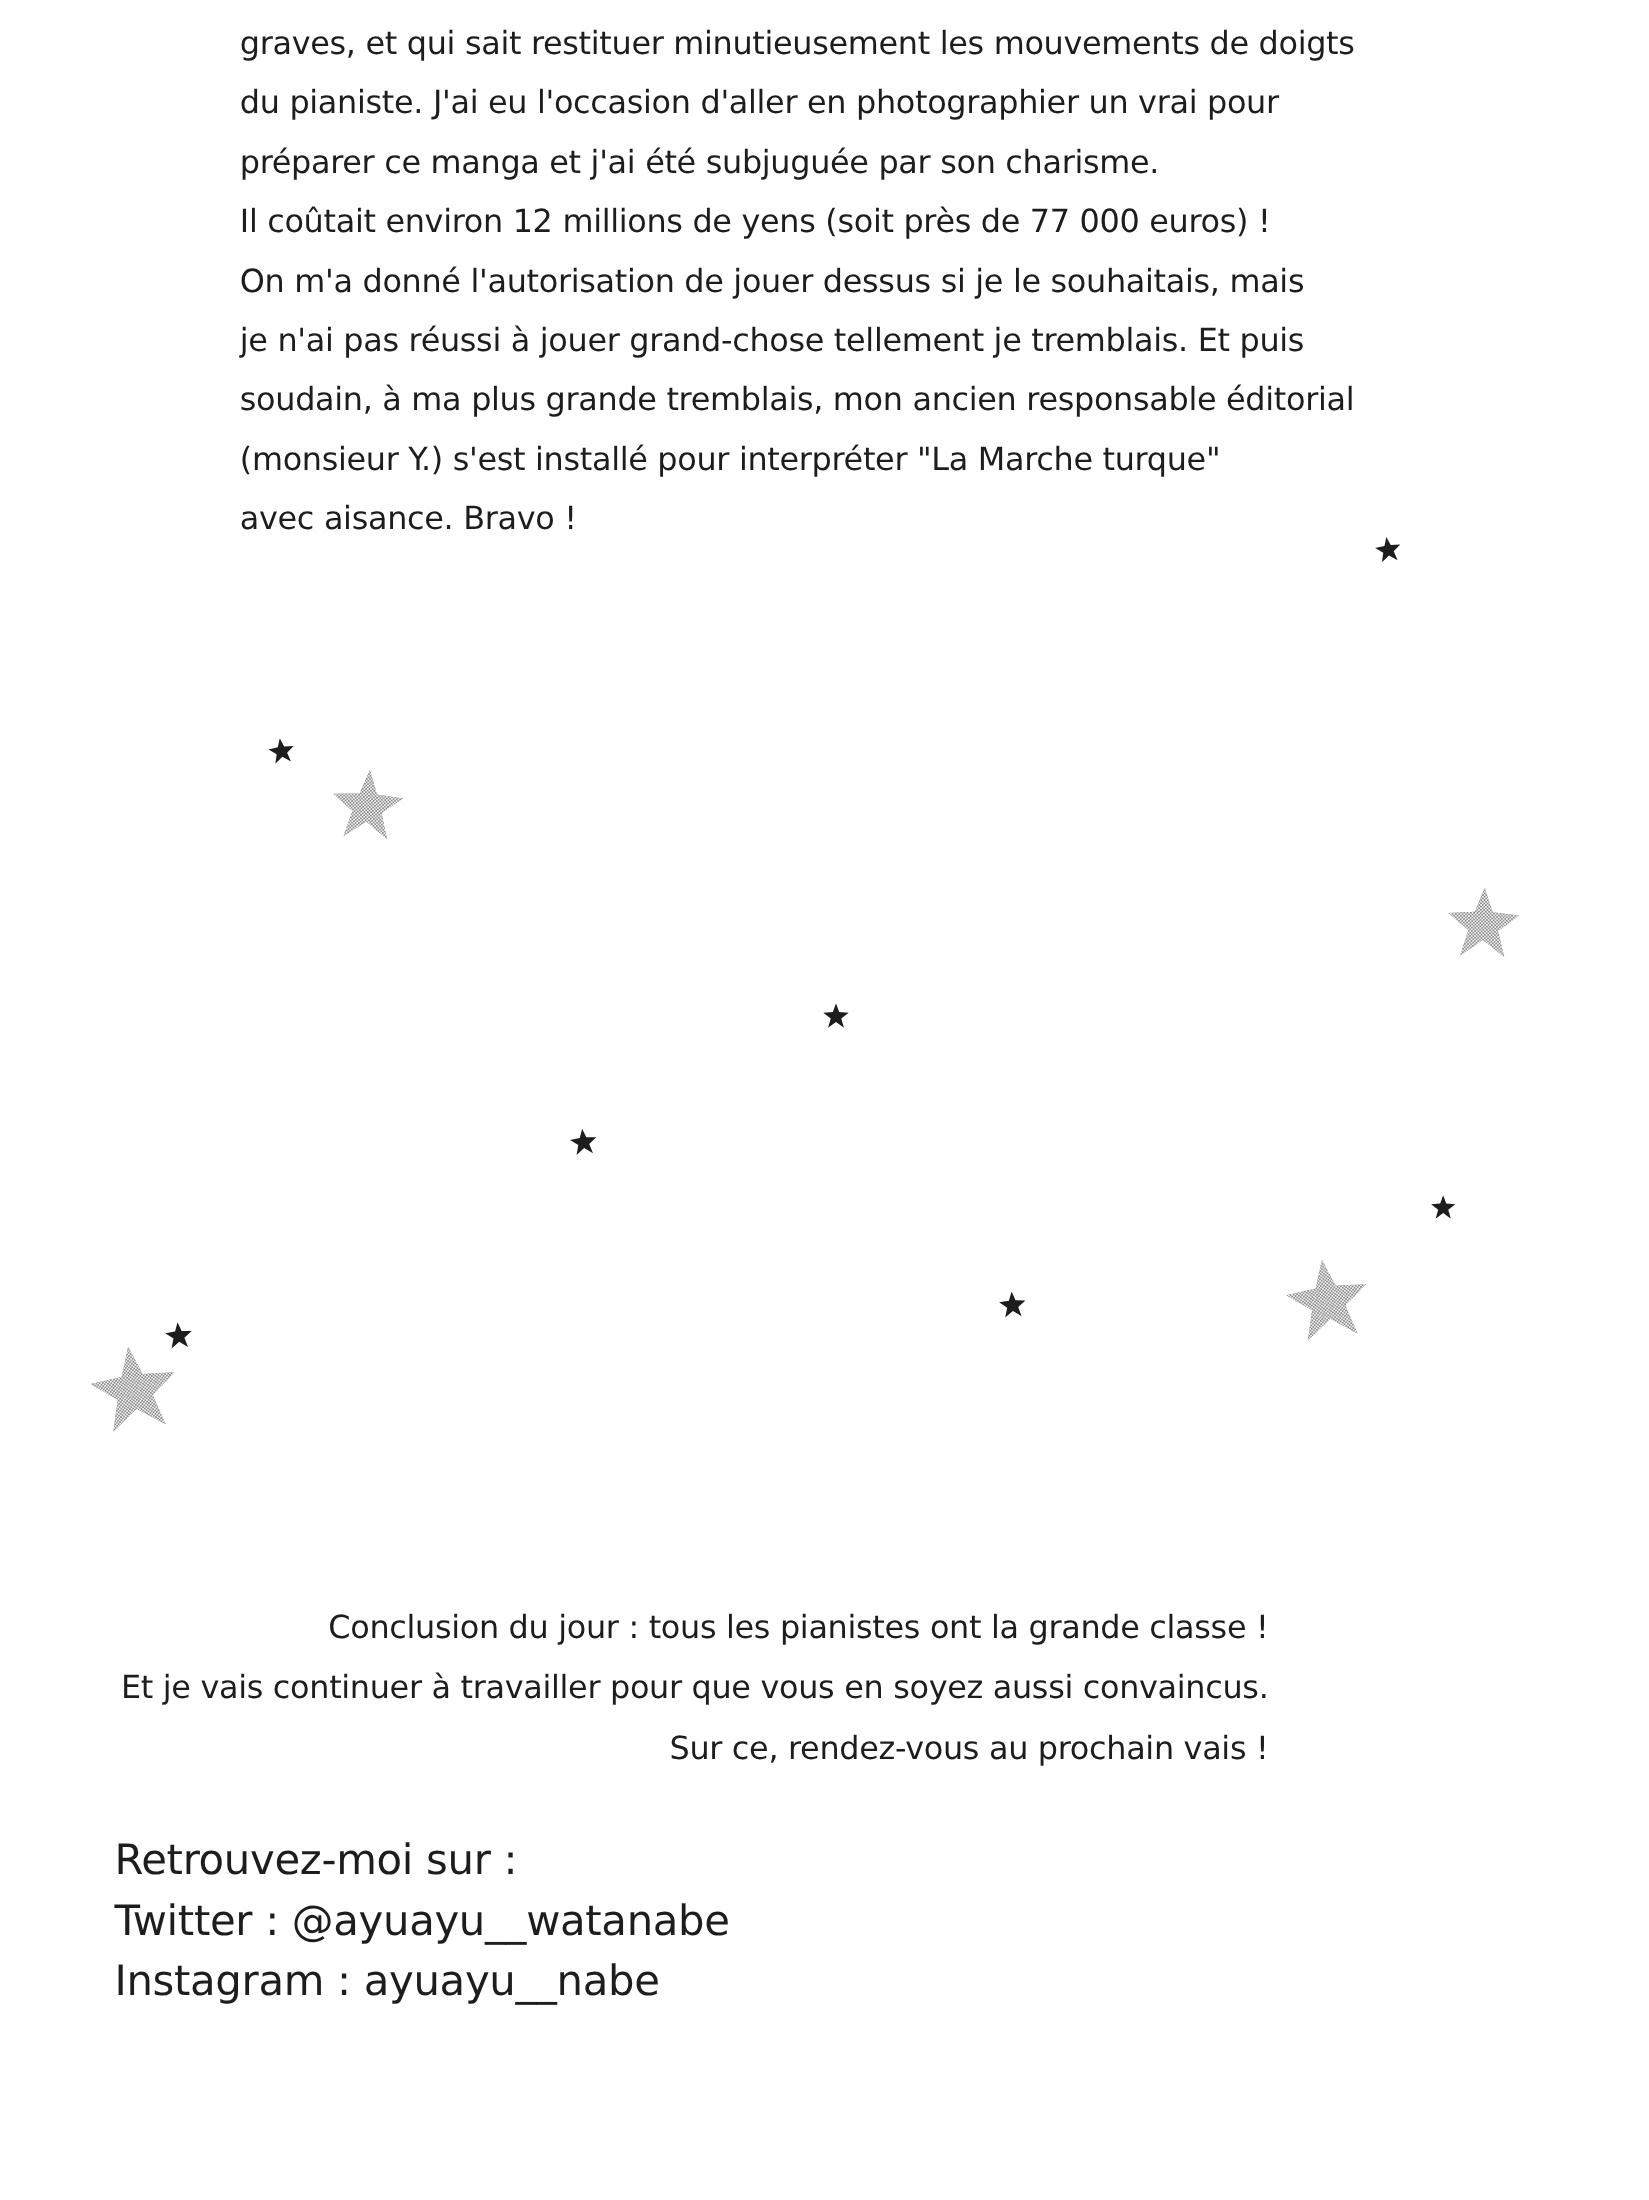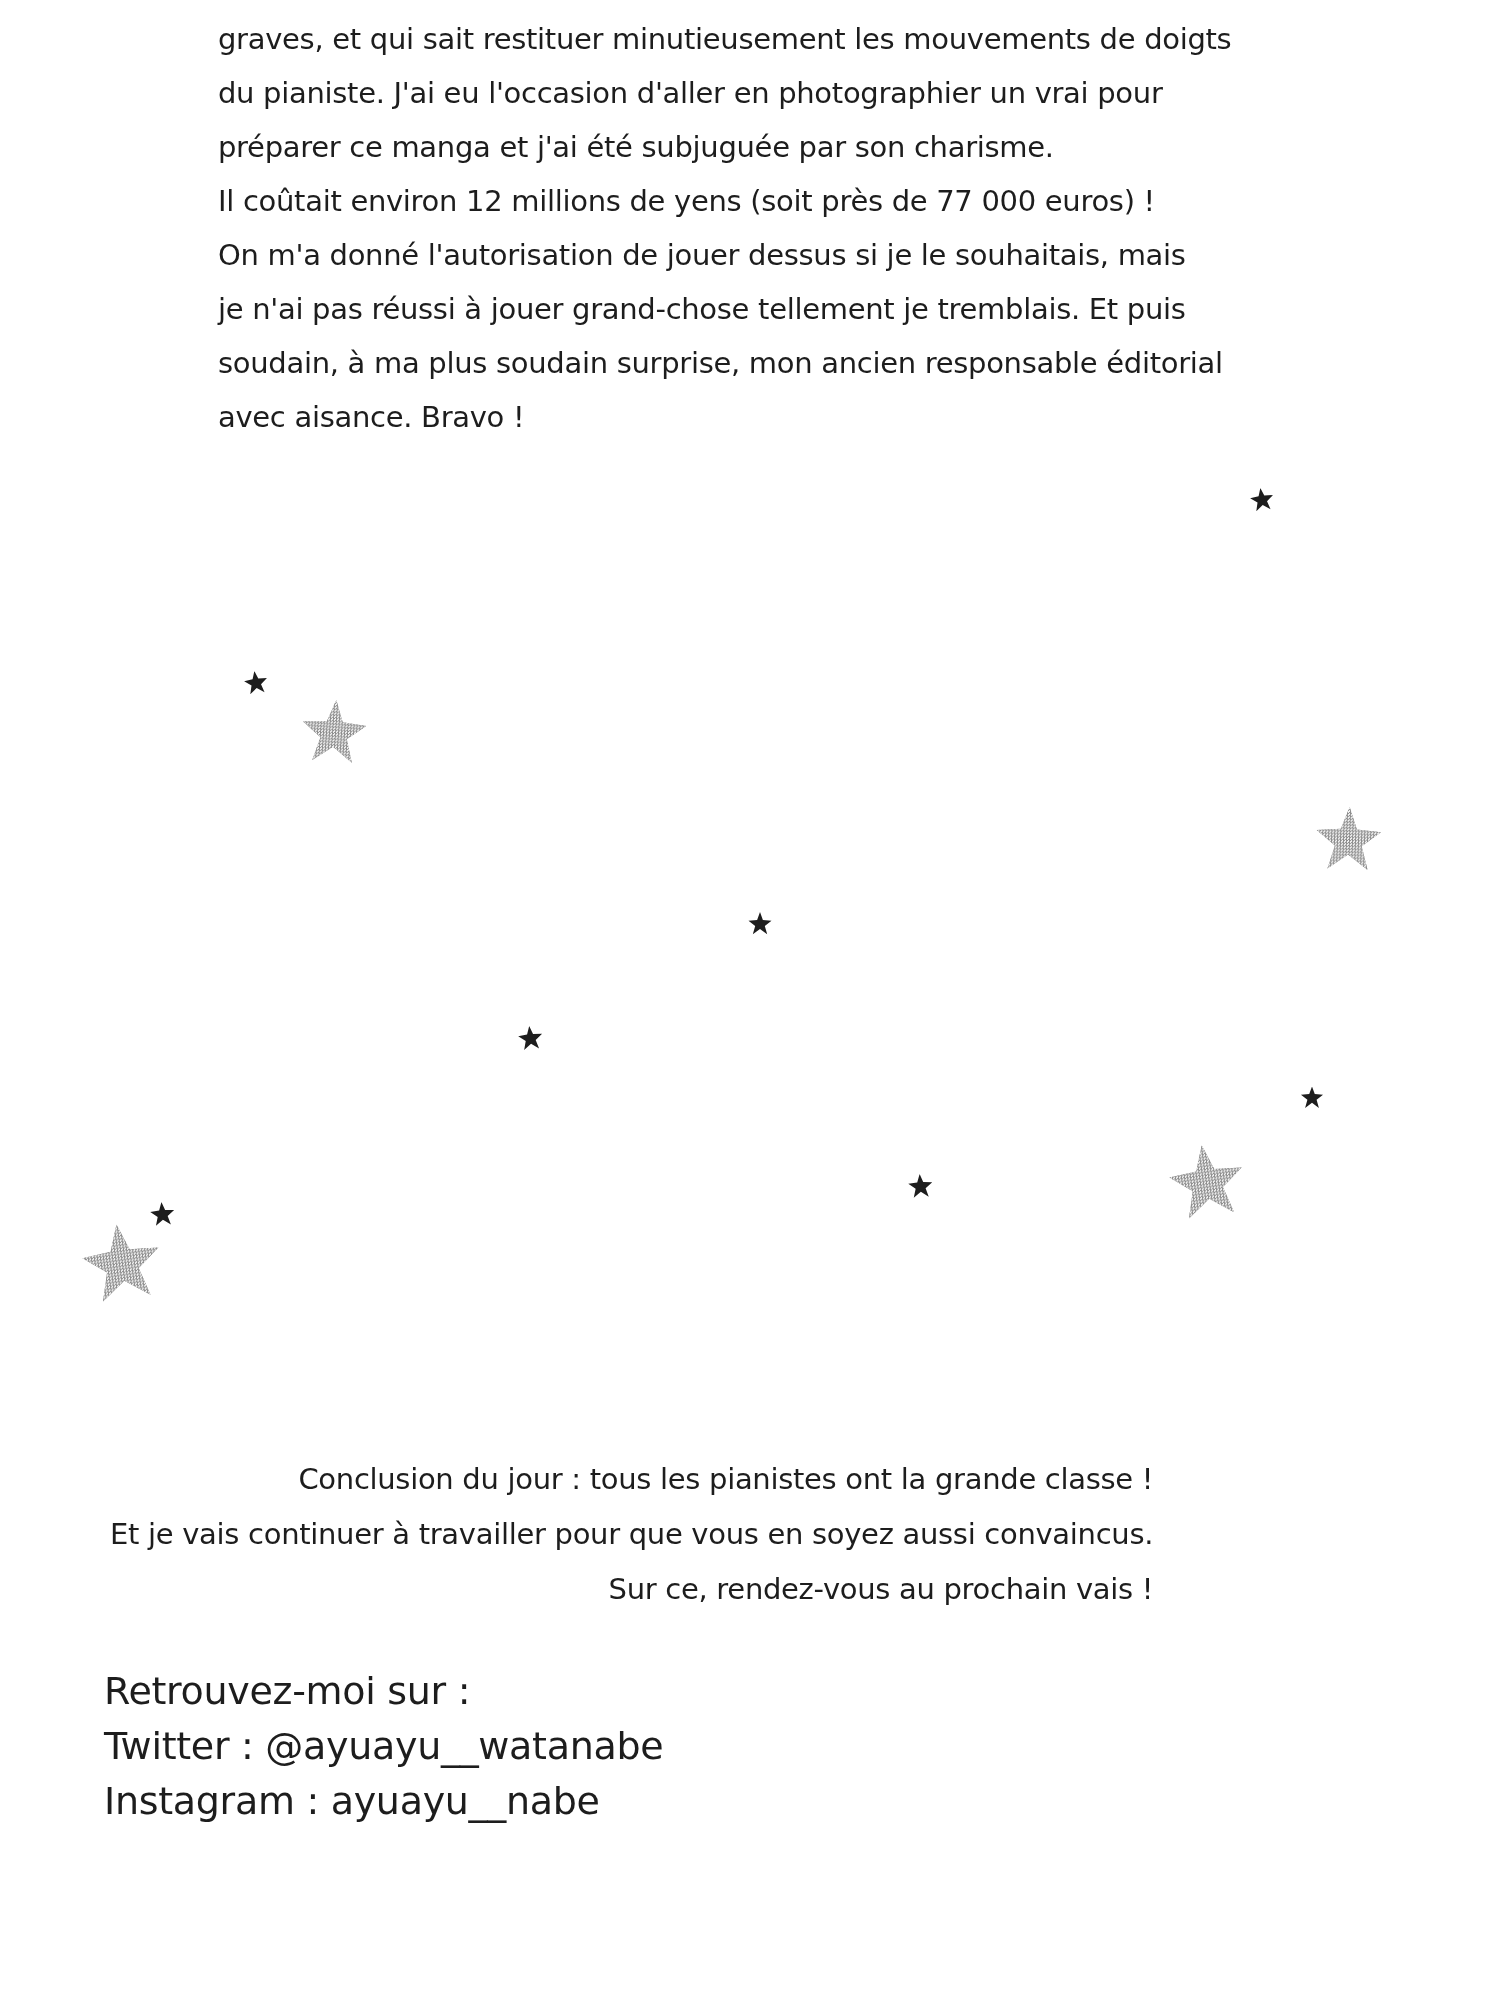--- a/index.html
+++ b/index.html
@@ -68,21 +68,22 @@
 
 <div class="page" style="--paper: #ffffff; --ink: #1d1d1d; --halftone: #9a9a9a;">
 
   <div class="text-block afterword">
     <span class="line">graves, et qui sait restituer minutieusement les mouvements de doigts</span>
     <span class="line">du pianiste. J'ai eu l'occasion d'aller en photographier un vrai pour</span>
     <span class="line">préparer ce manga et j'ai été subjuguée par son charisme.</span>
     <span class="line">Il coûtait environ 12 millions de yens (soit près de 77 000 euros) !</span>
     <span class="line">On m'a donné l'autorisation de jouer dessus si je le souhaitais, mais</span>
     <span class="line">je n'ai pas réussi à jouer grand-chose tellement je tremblais. Et puis</span>
-    <span class="line">soudain, à ma plus soudain surprise, mon ancien responsable éditorial</span>
+    <span class="line">soudain, à ma plus grande tremblais, mon ancien responsable éditorial</span>
+    <span class="line">(monsieur Y.) s'est installé pour interpréter "La Marche turque"</span>
     <span class="line">avec aisance. Bravo !</span>
   </div>
 
   <div class="stars-layer">
       <div class="star solid-black" style="left: 1250px; top: 488px; width: 24px; height: 24px; transform: rotate(-8deg);"></div>
       <div class="star solid-black" style="left: 244px; top: 671px; width: 24px; height: 24px; transform: rotate(-8deg);"></div>
       <div class="star halftone-gray" style="left: 301px; top: 700px; width: 66px; height: 66px; transform: rotate(4deg);"></div>
       <div class="star halftone-gray" style="left: 1314.5px; top: 806.5px; width: 67px; height: 67px; transform: rotate(2deg);"></div>
       <div class="star solid-black" style="left: 748px; top: 912px; width: 24px; height: 24px;"></div>
       <div class="star solid-black" style="left: 517.5px; top: 1025.5px; width: 25px; height: 25px; transform: rotate(-6deg);"></div>

